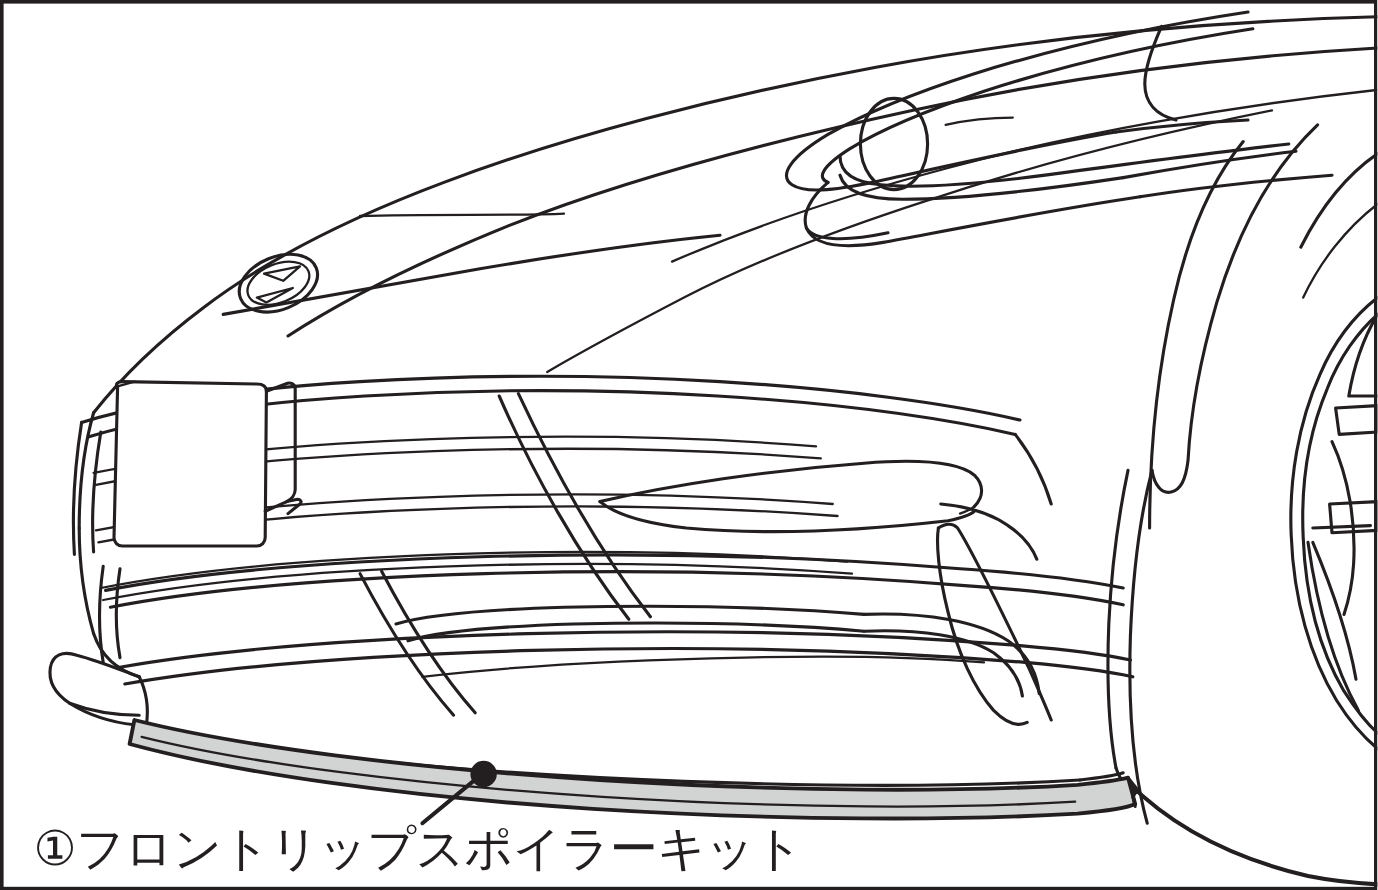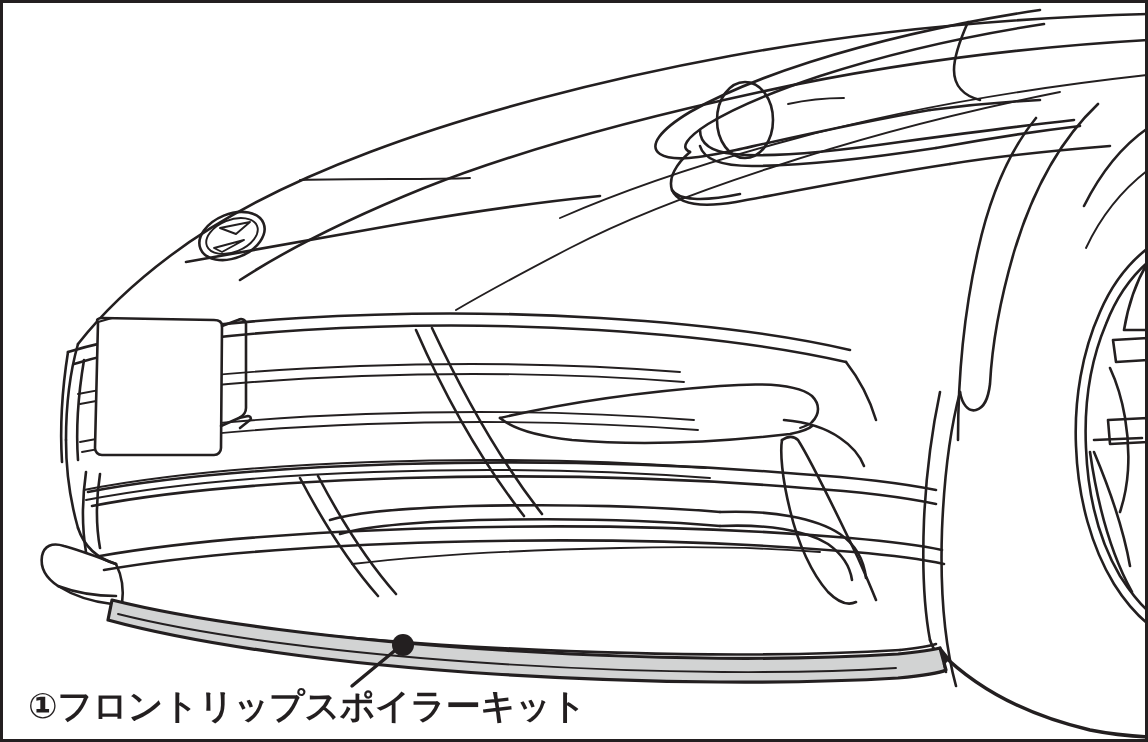--- a/index.html
+++ b/index.html
@@ -31,22 +31,22 @@
     position: absolute;
     left: 0;
     top: 0;
     width: 1148px;
     height: 742px;
   }
   #caption {
     position: absolute;
     left: 28px;
     top: 688px;
-    font-size: 35px;
-    font-weight: bold;
+    font-size: 40px;
+    font-weight: normal;
     letter-spacing: -0.5px;
     color: #231f20;
     white-space: nowrap;
     line-height: 1;
     font-family: "Liberation Sans", "DejaVu Sans", sans-serif;
   }
 </style>
 </head>
 <body>
 

